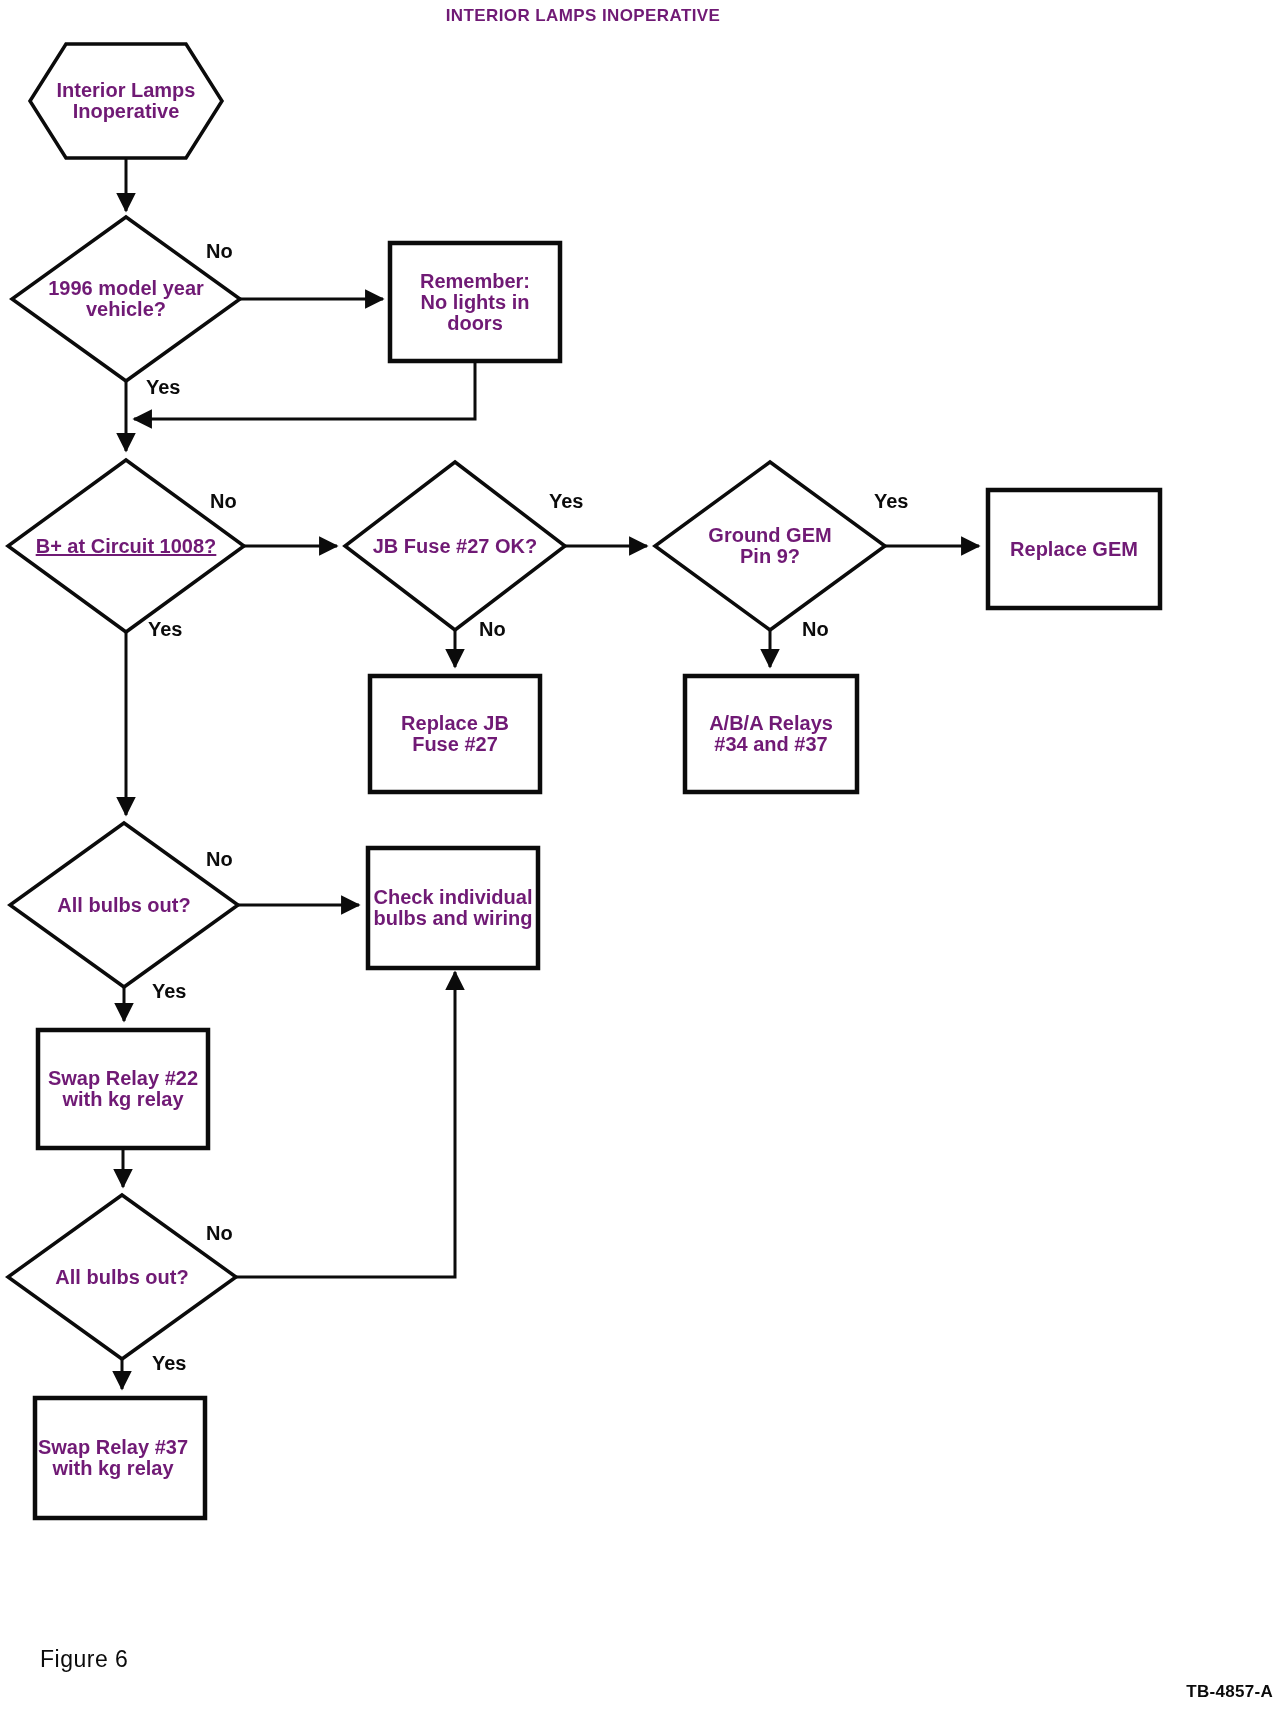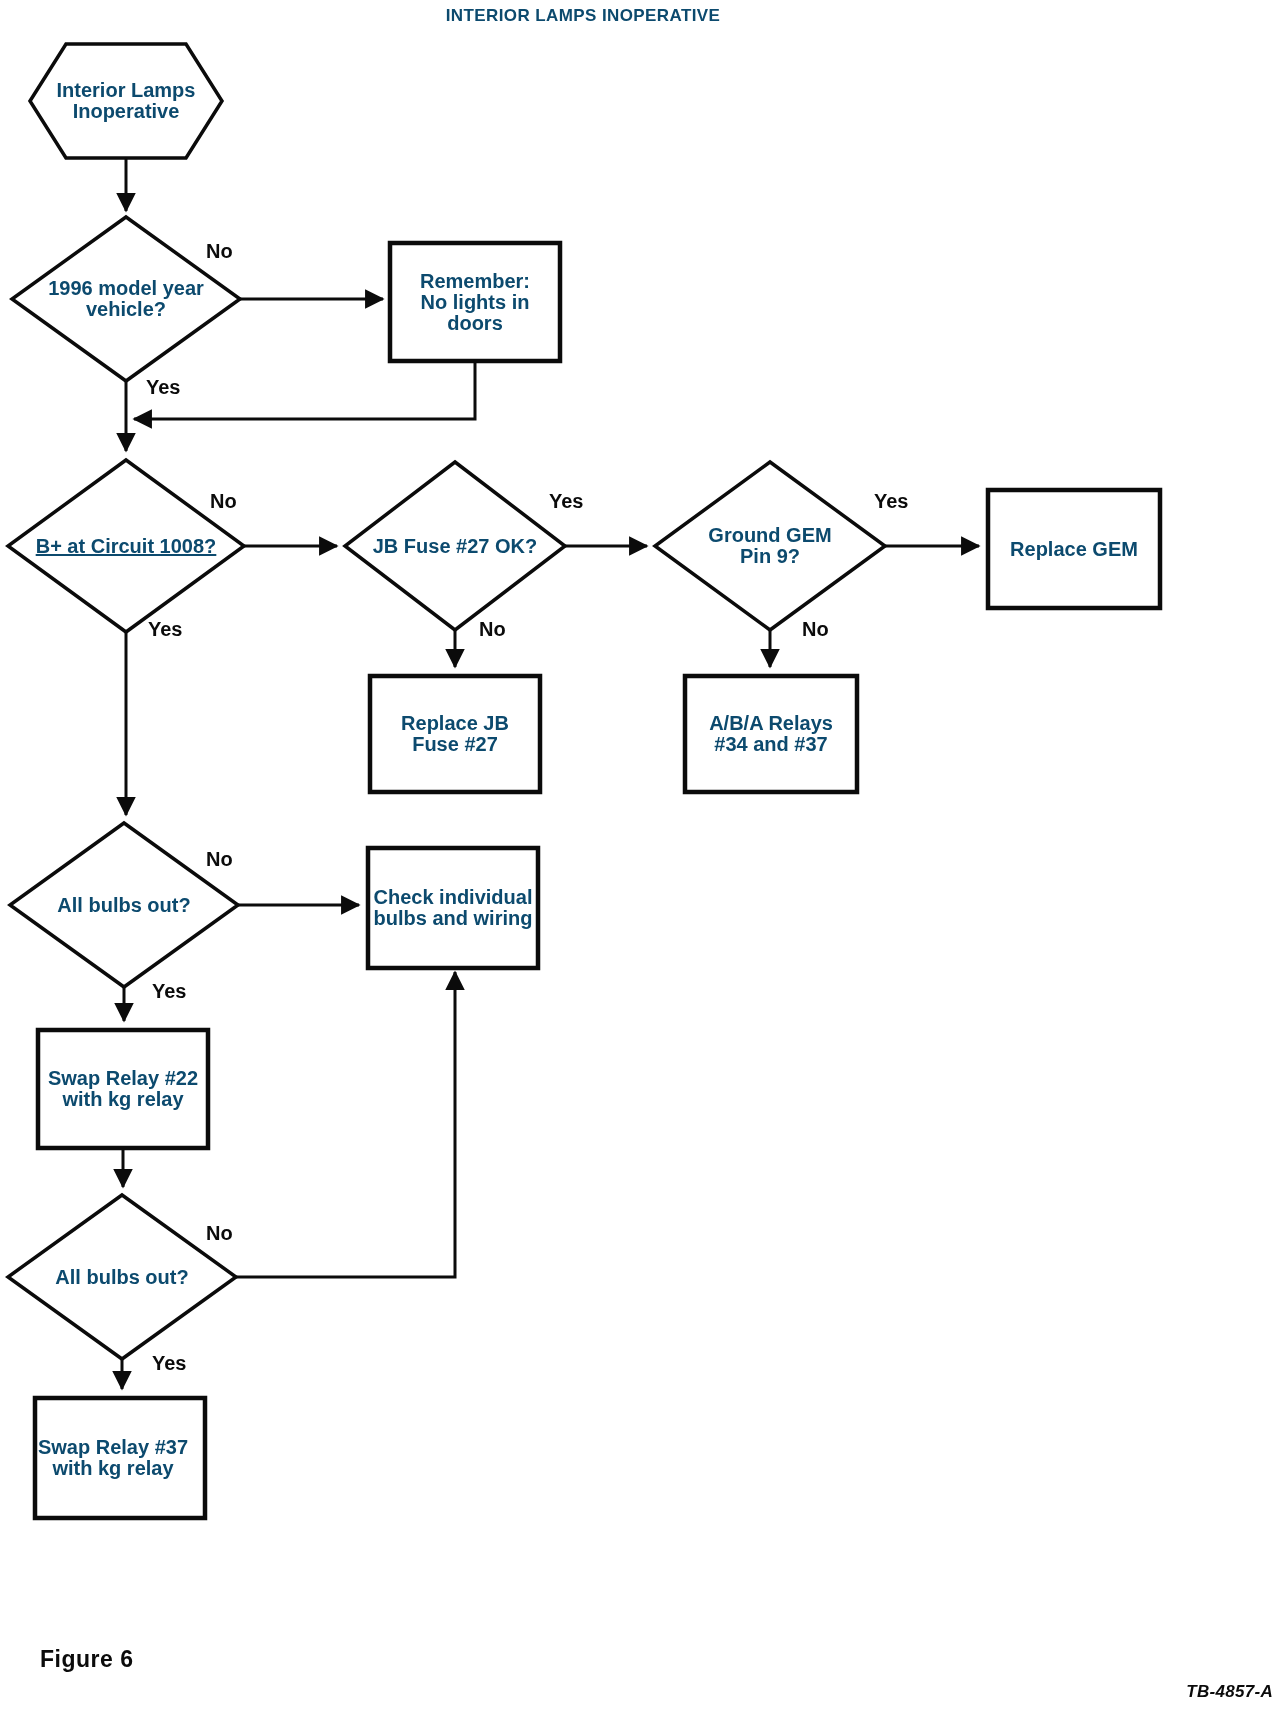--- a/index.html
+++ b/index.html
@@ -9,27 +9,27 @@
     font-family:"Liberation Sans", sans-serif;
     overflow:hidden;
   }
   svg.chart { position:absolute; left:0; top:0; }
   svg.chart .shape { fill:#ffffff; stroke:#0b0b0b; }
   svg.chart .rect-shape { stroke-width:4.5px; }
   svg.chart .poly-shape { stroke-width:3.5px; }
   svg.chart .edge { fill:none; stroke:#0b0b0b; stroke-width:3px; }
   .txt {
     position:absolute; display:flex; align-items:center; justify-content:center;
-    text-align:center; white-space:pre-line; font-weight:bold; color:#0c4a6e;
+    text-align:center; white-space:pre-line; font-weight:bold; color:#701a75;
   }
   .node  { font-size:20px; line-height:21px; }
   .lbl   { position:absolute; font-size:20px; font-weight:bold; white-space:nowrap; }
   .title { font-size:17px; letter-spacing:.4px; }
-  .fig   { position:absolute; font-size:23px; font-weight:bold; letter-spacing:.5px; }
-  .ref   { position:absolute; font-size:17px; font-weight:bold; letter-spacing:.3px; text-align:right;font-style:italic; }
+  .fig   { position:absolute; font-size:23px; font-weight:normal; letter-spacing:.5px; }
+  .ref   { position:absolute; font-size:17px; font-weight:bold; letter-spacing:.3px; text-align:right; }
 </style>
 </head>
 <body>
 
 <div class="page">
 
   <svg class="chart" width="1280" height="1710" viewBox="0 0 1280 1710">
     <defs>
       <marker id="arrow" viewBox="0 0 10 10" refX="9.2" refY="5" markerWidth="6.5" markerHeight="6.5" orient="auto-start-reverse">
         <path d="M0,0 L10,5 L0,10 z" fill="#0b0b0b"></path>

